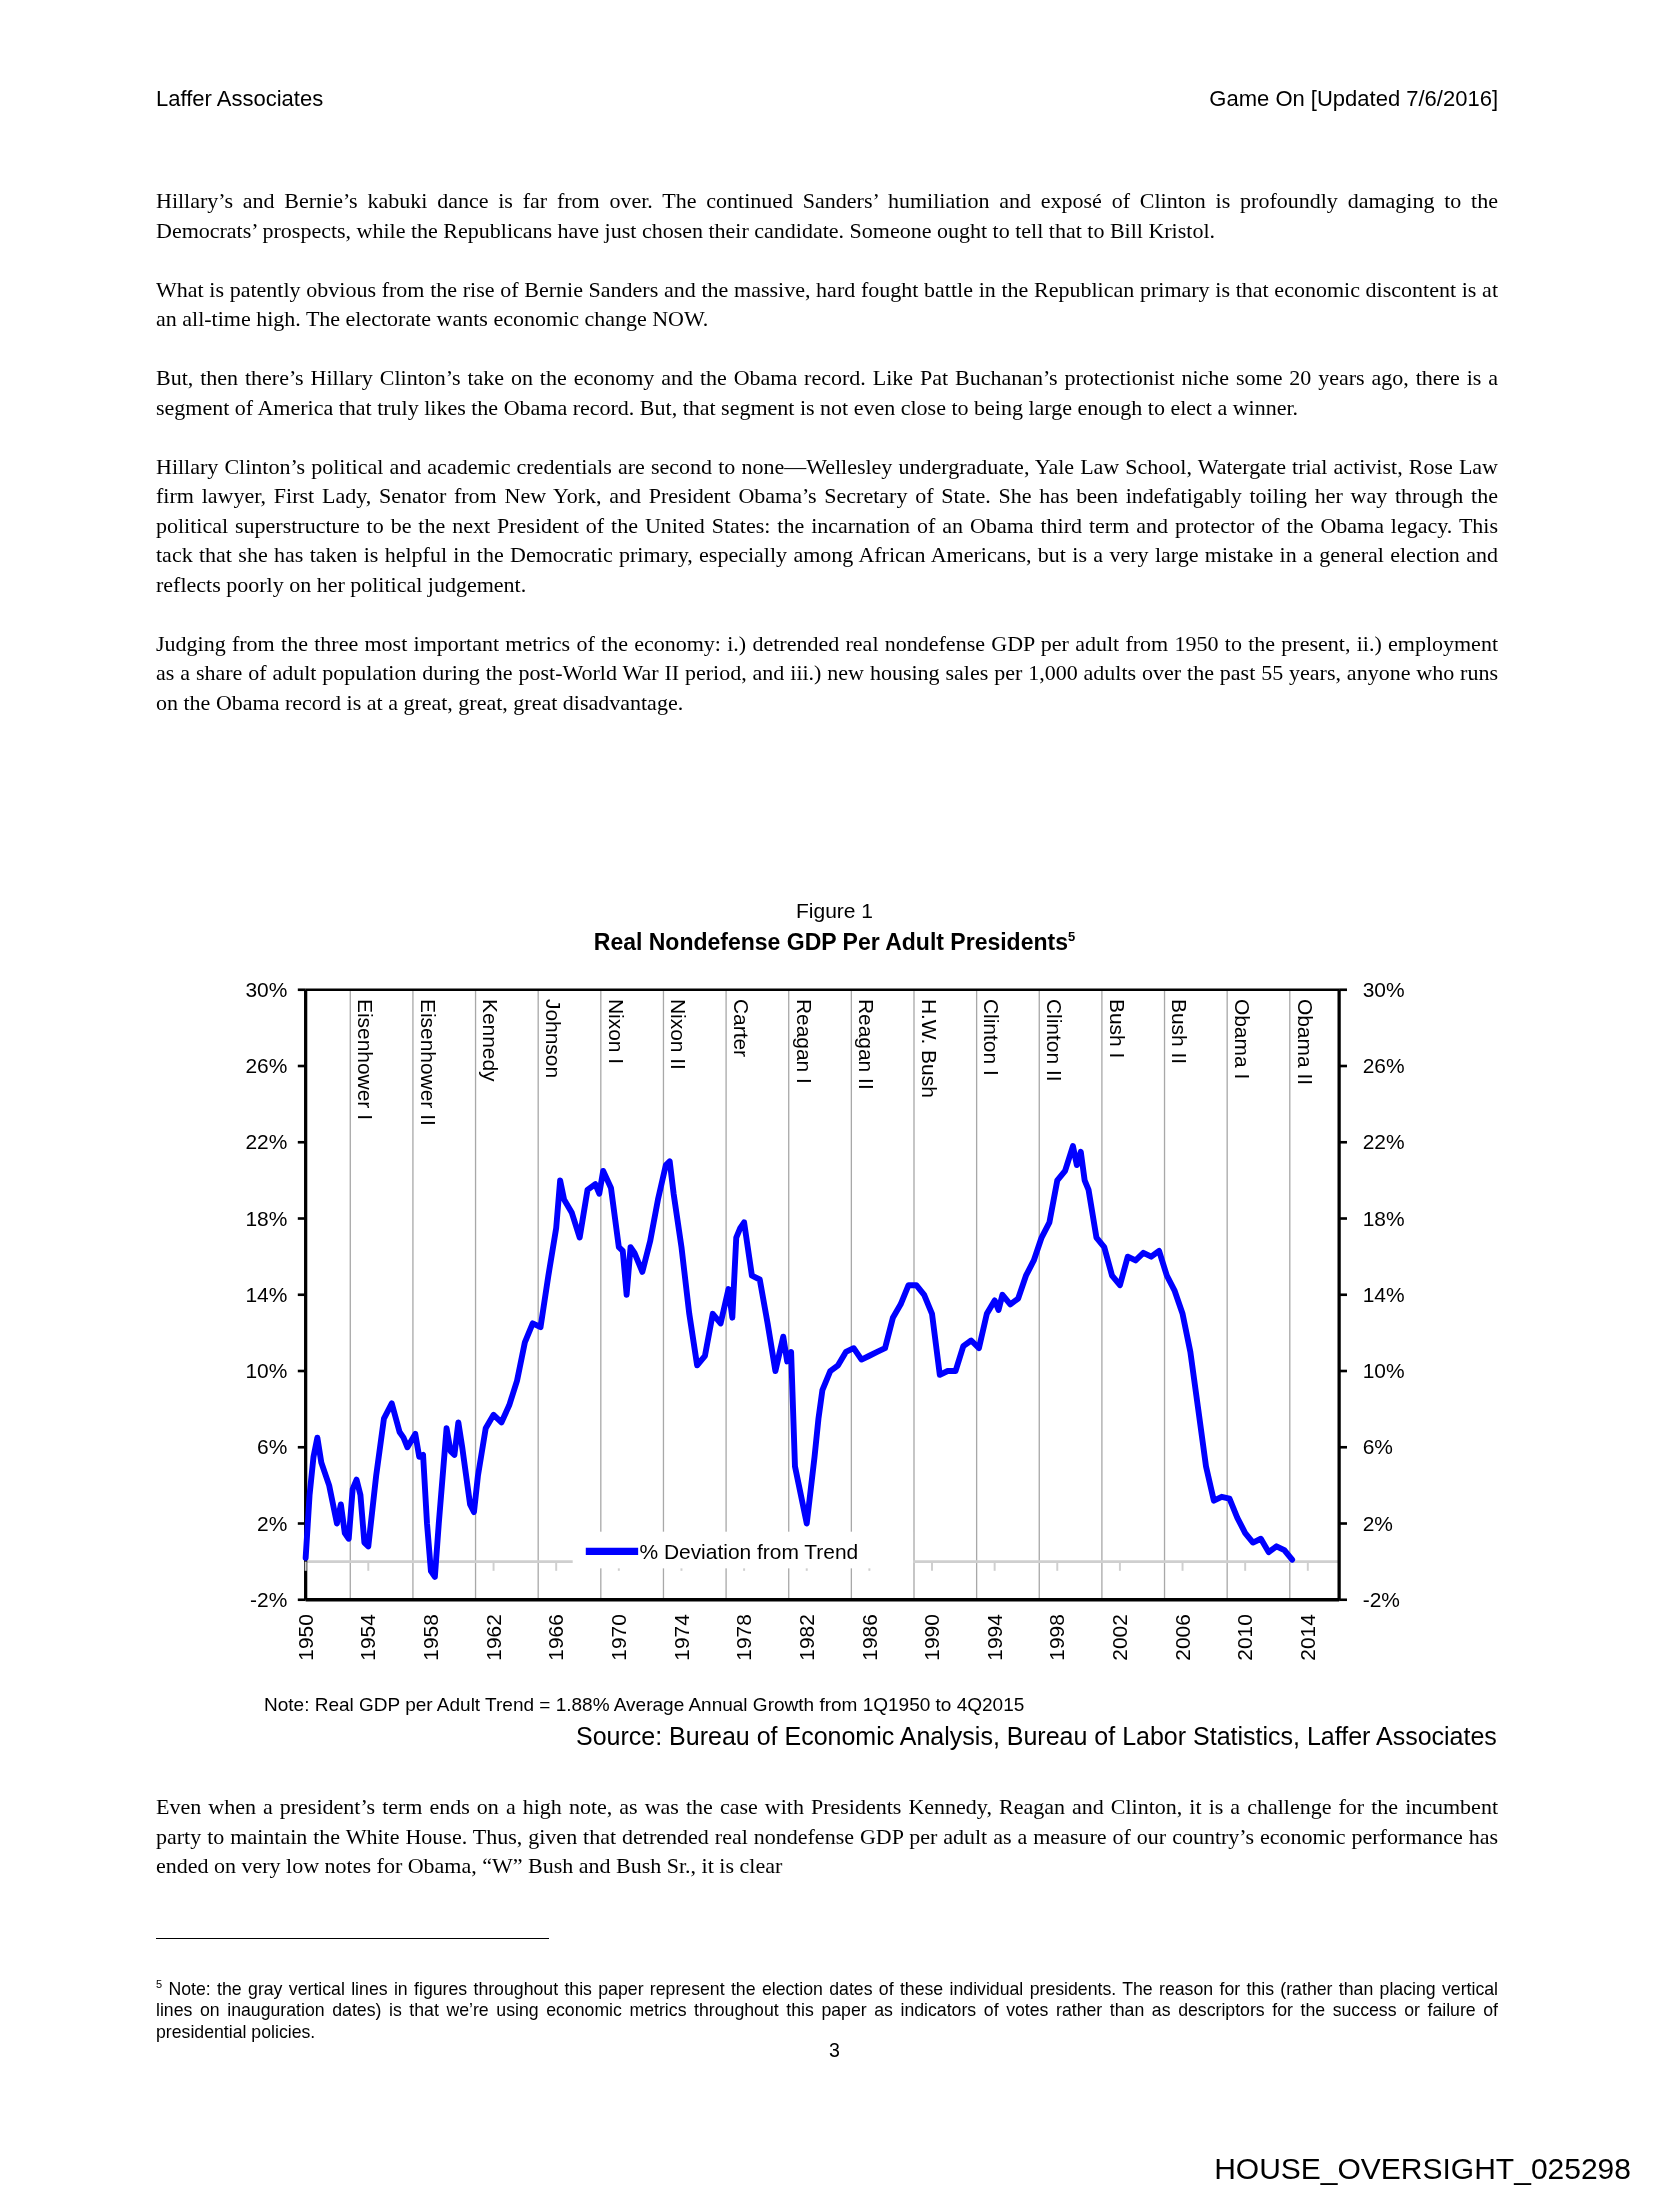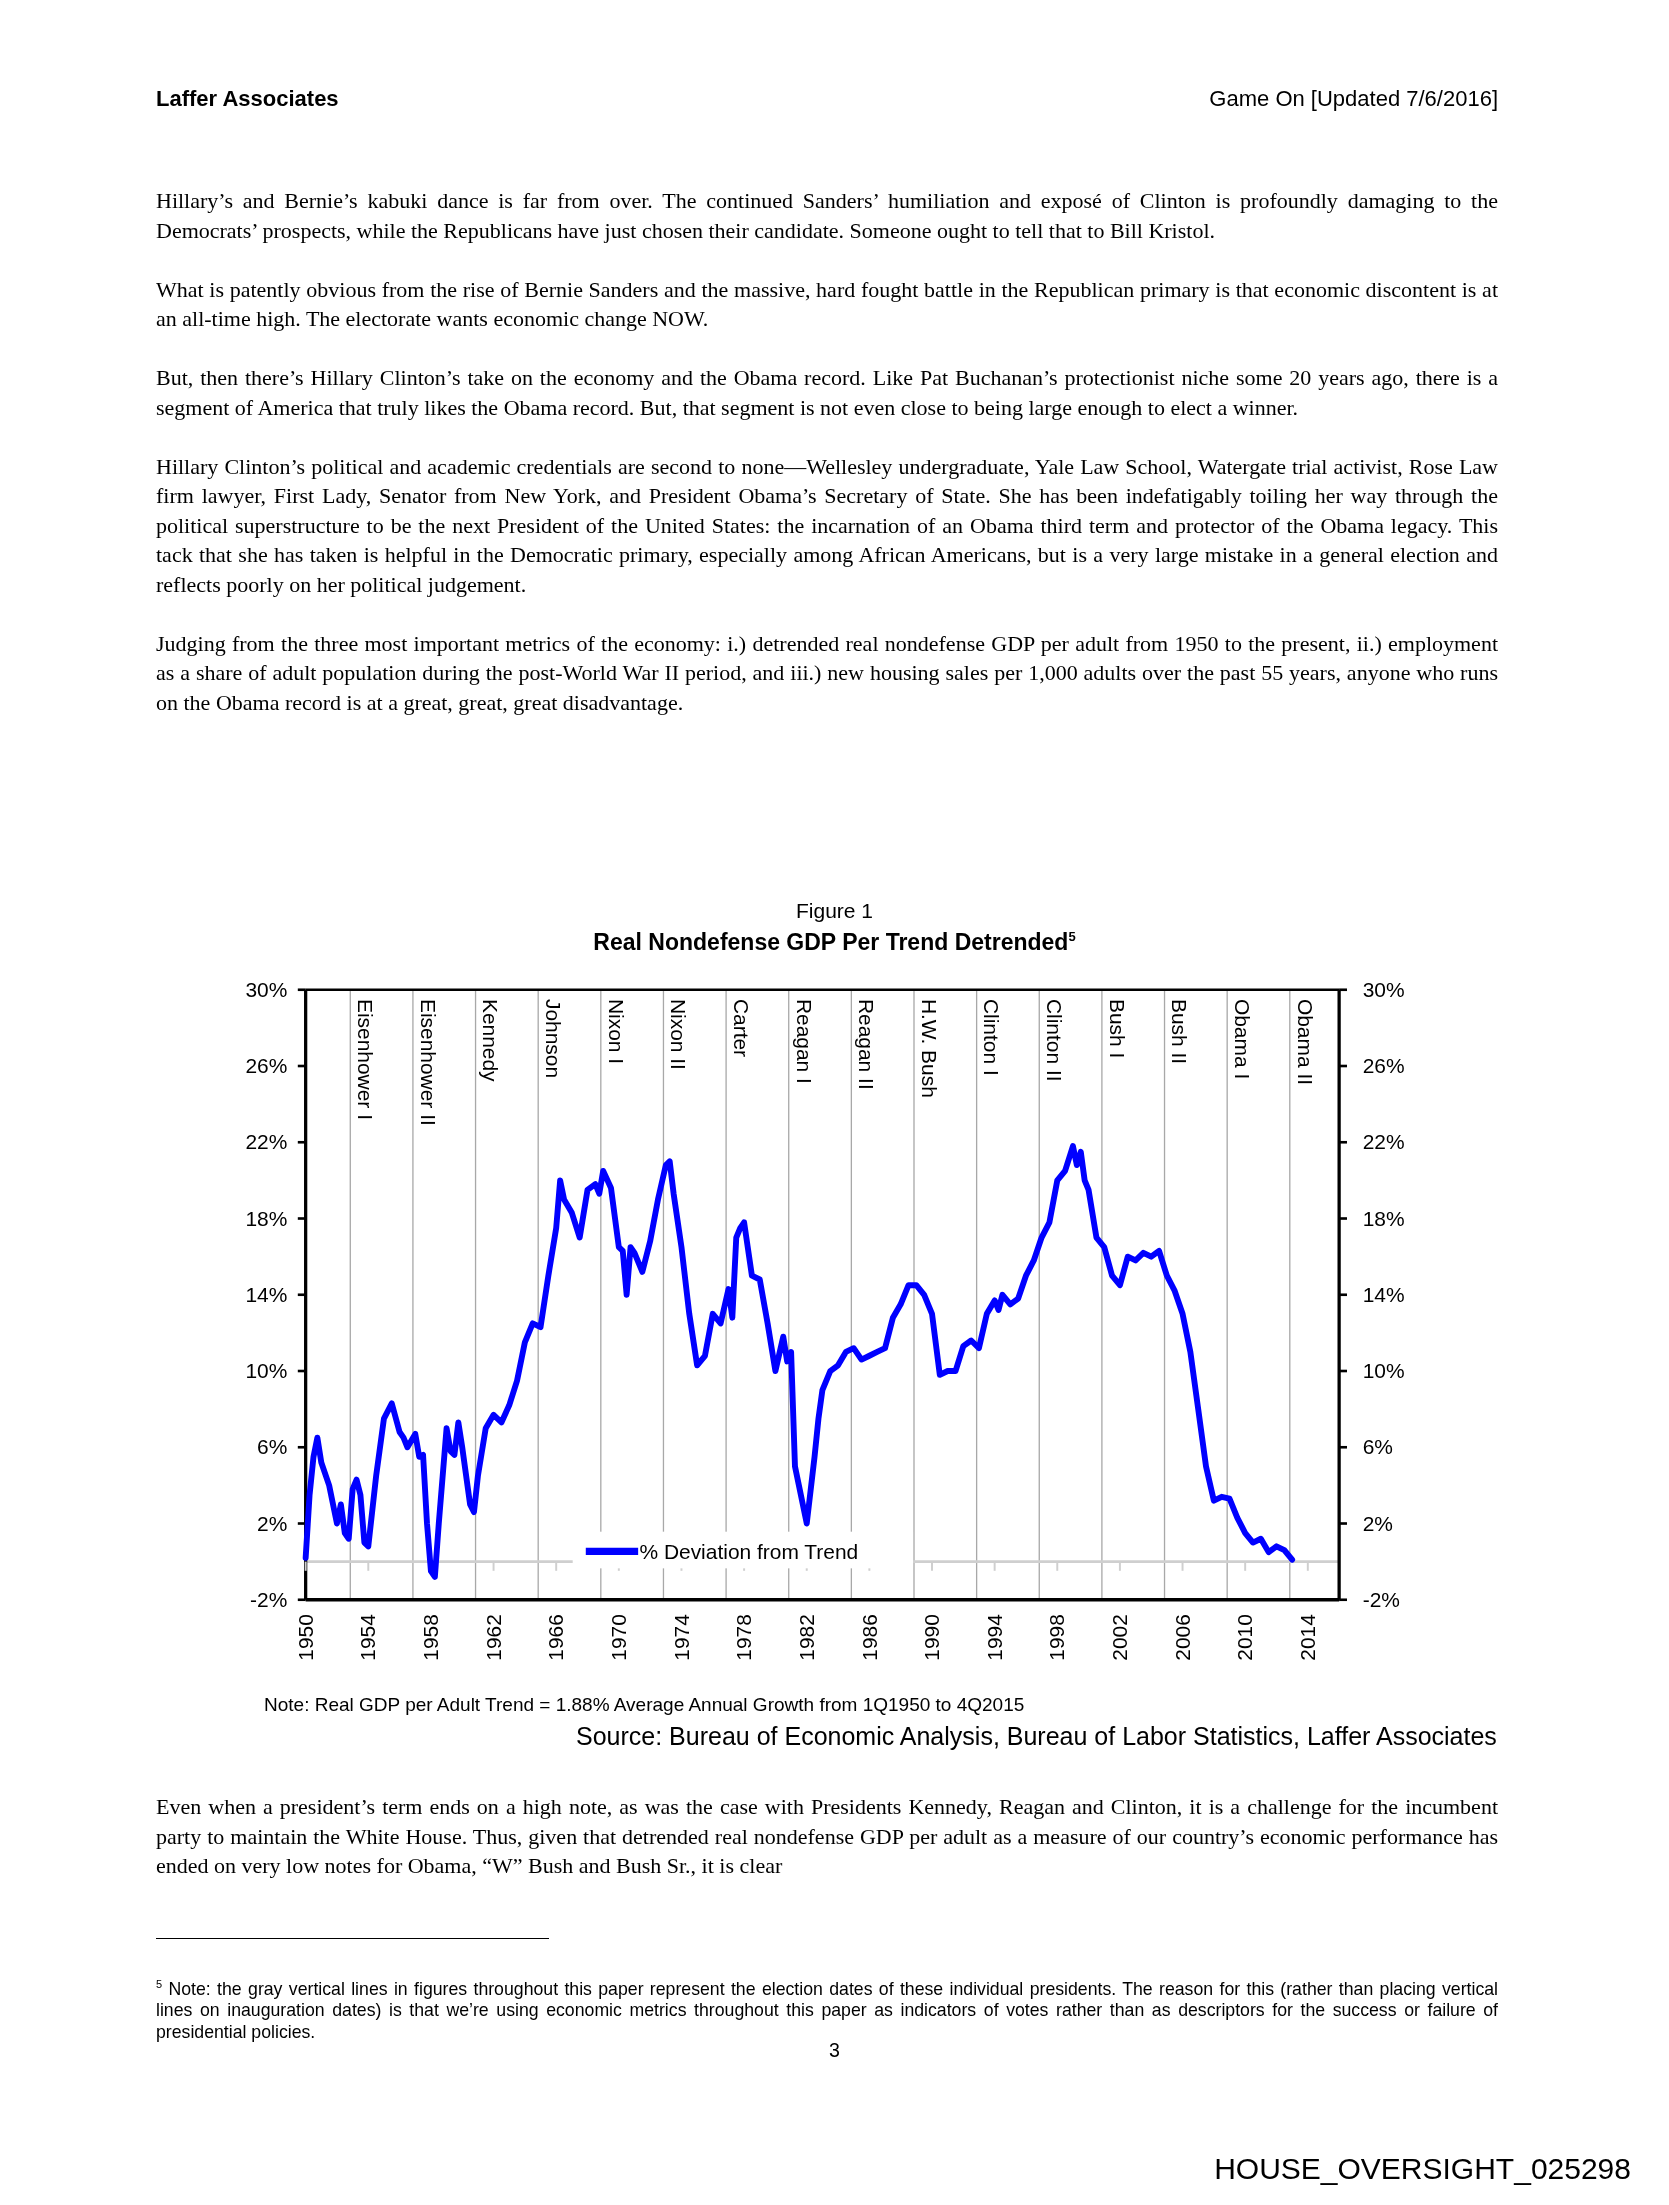--- a/index.html
+++ b/index.html
@@ -1,18 +1,18 @@
 <!DOCTYPE html>
 <html style="font-size:10.5px"><head>
 <meta charset="utf-8">
 <style>
   html, body { margin:0; padding:0; background:#fff; }
   body { width:1669px; height:2205px; position:relative; font-family:"Liberation Sans", sans-serif; color:#000; }
   .hdr { position:absolute; top:86px; font-size:22px; }
-  .hdr.left { left:156px;font-weight:bold; }
+  .hdr.left { left:156px; }
   .hdr.right { right:171px; }
   .body-text { position:absolute; left:156px; width:1342px; font-size:22px; line-height:29.5px; text-align:justify; }
   .body-text p { margin:0 0 29.5px 0;font-family:Liberation Serif, serif; }
   .fig-head { position:absolute; left:0; width:1669px; text-align:center; top:898px; }
   .fig-head .num { font-size:21px; line-height:25px; }
   .fig-head .ttl { font-size:23px; font-weight:bold; line-height:27.5px; }
   .fig-head .ttl sup { font-size:13px; }
   .fig-head .sub { font-size:21px; line-height:25px; }
   svg.chart { position:absolute; left:0; top:0; }
   .note { position:absolute; left:264px; top:1694px; font-size:19px; }
@@ -32,21 +32,21 @@
 <div class="body-text" style="top:186px;">
   <p>Hillary’s and Bernie’s kabuki dance is far from over.  The continued Sanders’ humiliation and exposé of Clinton is profoundly damaging to the Democrats’ prospects, while the Republicans have just chosen their candidate.  Someone ought to tell that to Bill Kristol.</p>
   <p>What is patently obvious from the rise of Bernie Sanders and the massive, hard fought battle in the Republican primary is that economic discontent is at an all-time high.  The electorate wants economic change NOW.</p>
   <p>But, then there’s Hillary Clinton’s take on the economy and the Obama record.  Like Pat Buchanan’s protectionist niche some 20 years ago, there is a segment of America that truly likes the Obama record.  But, that segment is not even close to being large enough to elect a winner.</p>
   <p>Hillary Clinton’s political and academic credentials are second to none—Wellesley undergraduate, Yale Law School, Watergate trial activist, Rose Law firm lawyer, First Lady, Senator from New York, and President Obama’s Secretary of State.  She has been indefatigably toiling her way through the political superstructure to be the next President of the United States: the incarnation of an Obama third term and protector of the Obama legacy.  This tack that she has taken is helpful in the Democratic primary, especially among African Americans, but is a very large mistake in a general election and reflects poorly on her political judgement.</p>
   <p>Judging from the three most important metrics of the economy: i.) detrended real nondefense GDP per adult from 1950 to the present, ii.) employment as a share of adult population during the post-World War II period, and iii.) new housing sales per 1,000 adults over the past 55 years, anyone who runs on the Obama record is at a great, great, great disadvantage.</p>
 </div>
 
 <div class="fig-head">
   <div class="num">Figure 1</div>
-  <div class="ttl"><span>Real Nondefense GDP Per Trend Detrended</span><sup>5</sup></div>
+  <div class="ttl"><span>Real Nondefense GDP Per Adult Presidents</span><sup>5</sup></div>
 </div>
 
 <svg class="chart" id="chart" width="1669" height="1702" viewBox="0 0 2550 2600">
     <line x1="535.1840909090887" y1="1512" x2="535.1840909090887" y2="2444" stroke="#a8a8a8" stroke-width="2"></line>
     <text x="0" y="0" font-size="32" font-family="&quot;Liberation Sans&quot;, sans-serif" fill="#000" transform="translate(547.1840909090887,1526) rotate(90)">Eisenhower I</text>
     <line x1="630.8810606060584" y1="1512" x2="630.8810606060584" y2="2444" stroke="#a8a8a8" stroke-width="2"></line>
     <text x="0" y="0" font-size="32" font-family="&quot;Liberation Sans&quot;, sans-serif" fill="#000" transform="translate(642.8810606060584,1526) rotate(90)">Eisenhower II</text>
     <line x1="726.5780303030281" y1="1512" x2="726.5780303030281" y2="2444" stroke="#a8a8a8" stroke-width="2"></line>
     <text x="0" y="0" font-size="32" font-family="&quot;Liberation Sans&quot;, sans-serif" fill="#000" transform="translate(738.5780303030281,1526) rotate(90)">Kennedy</text>
     <line x1="822.2749999999978" y1="1512" x2="822.2749999999978" y2="2444" stroke="#a8a8a8" stroke-width="2"></line>

